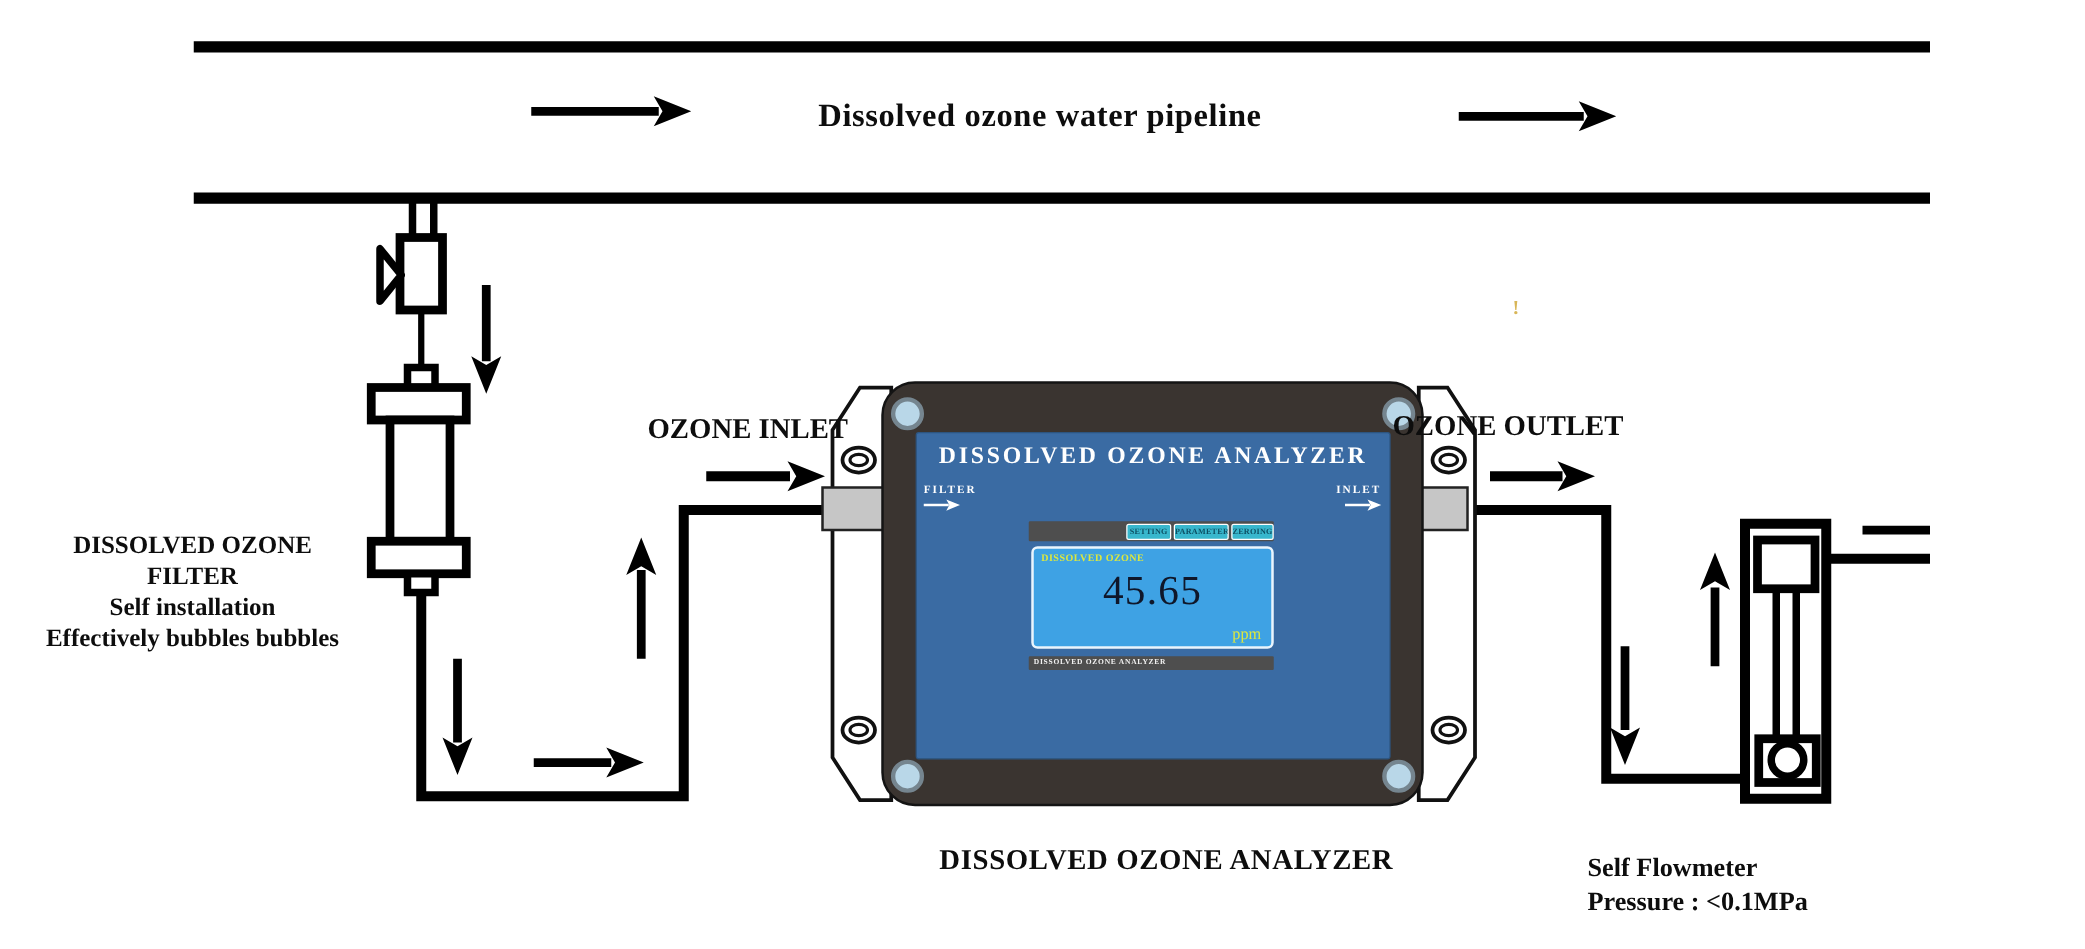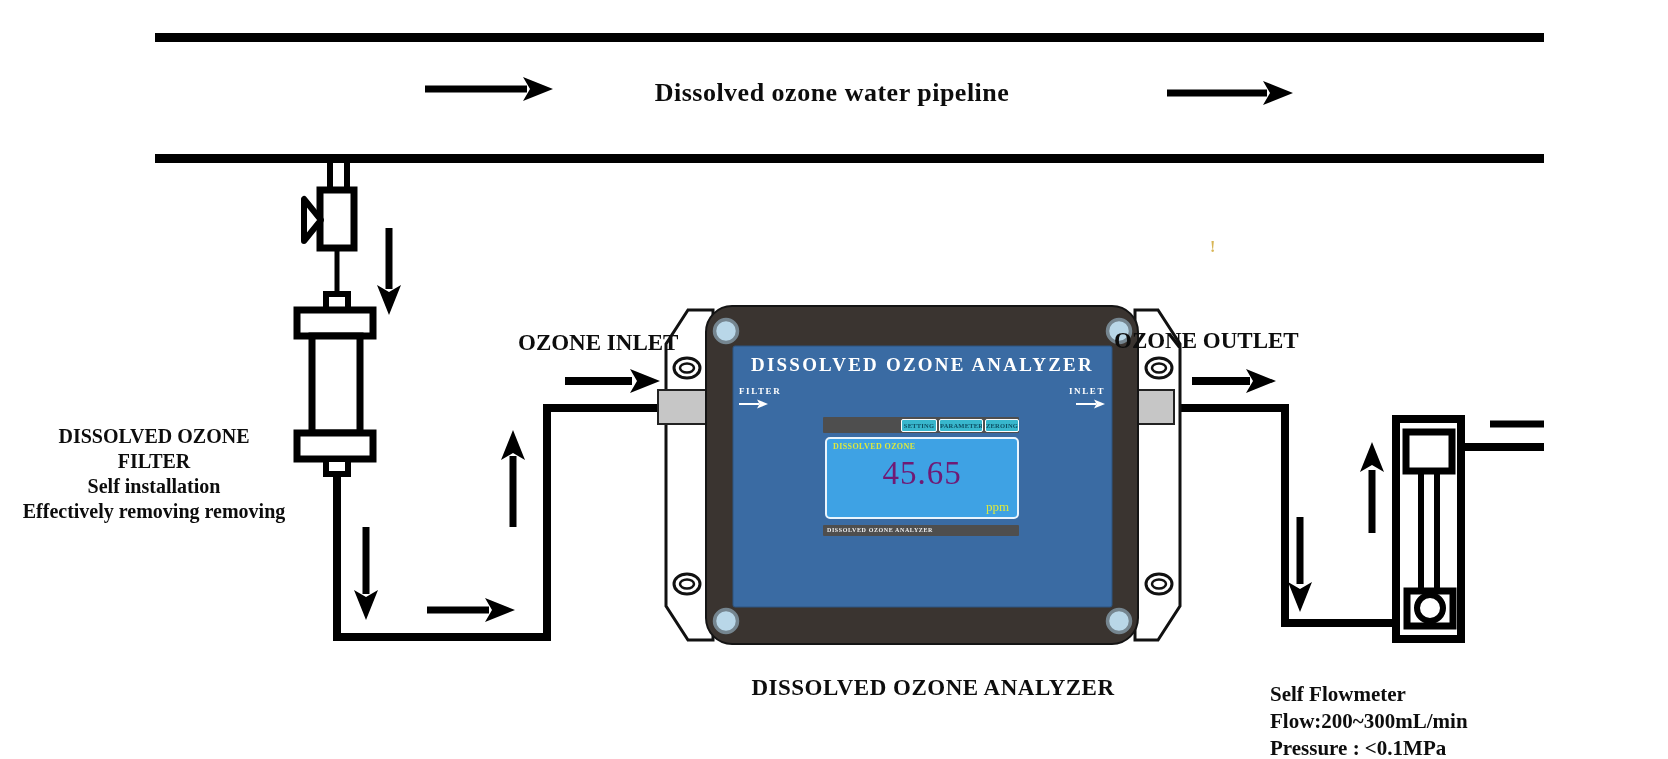--- a/index.html
+++ b/index.html
@@ -35,21 +35,21 @@
   }
   .btn-setting{left:901px;width:36px;}
   .btn-parameter{left:939px;width:44px;}
   .btn-zeroing{left:985px;width:34px;}
   
   .screen{
     position:absolute;left:825px;top:437px;width:194px;height:82px;box-sizing:border-box;
     background:#3ea2e4;border:2px solid #eaf5fd;border-radius:5px;
   }
   .screen-title{position:absolute;left:6px;top:3px;font-size:8px;font-weight:bold;color:#dde83e;letter-spacing:.4px;}
-  .screen-value{position:absolute;left:0;top:16px;width:100%;text-align:center;font-size:33px;color:#701a75;letter-spacing:1px;}
+  .screen-value{position:absolute;left:0;top:16px;width:100%;text-align:center;font-size:33px;color:#0f172a;letter-spacing:1px;}
   .screen-unit{position:absolute;right:8px;bottom:2px;font-size:13px;color:#dde83e;}
   .screen-footer{
     position:absolute;left:823px;top:525px;width:196px;height:11px;background:#4e4e4e;
     color:#f2f2f2;font-size:6px;font-weight:bold;line-height:11px;padding-left:4px;
     letter-spacing:.6px;box-sizing:border-box;border-radius:1px;
   }
   
   .artifact{left:1210px;top:238px;font-size:16px;color:#cfa42e;opacity:.8;font-weight:bold;}
 </style>
 </head>
@@ -182,21 +182,21 @@
       <polygon points="1613,643 1601,613 1613,620 1625,613" fill="#000"></polygon>
     </g>
   </svg>
 
   <div class="lbl pipeline-title">Dissolved ozone water pipeline</div>
 
   <div class="lbl filter-label">
     <div>DISSOLVED OZONE</div>
     <div>FILTER</div>
     <div>Self installation</div>
-    <div>Effectively removing removing</div>
+    <div>Effectively bubbles bubbles</div>
   </div>
 
   <div class="lbl ozone-inlet">OZONE INLET</div>
   <div class="lbl ozone-outlet">OZONE OUTLET</div>
 
   <div class="lbl panel-title">DISSOLVED OZONE ANALYZER</div>
   <div class="lbl panel-inlet">FILTER</div>
   <div class="lbl panel-outlet">INLET</div>
 
   <div class="btn-bar"></div>
@@ -208,18 +208,17 @@
     <div class="screen-title">DISSOLVED OZONE</div>
     <div class="screen-value">45.65</div>
     <div class="screen-unit">ppm</div>
   </div>
   <div class="screen-footer">DISSOLVED OZONE ANALYZER</div>
 
   <div class="lbl analyzer-caption">DISSOLVED OZONE ANALYZER</div>
 
   <div class="lbl flowmeter-label">
     <div>Self Flowmeter</div>
-    <div>Flow:200~300mL/min</div>
     <div>Pressure : &lt;0.1MPa</div>
   </div>
 
   <div class="lbl artifact">!</div>
 </div>
 
 </body></html>

